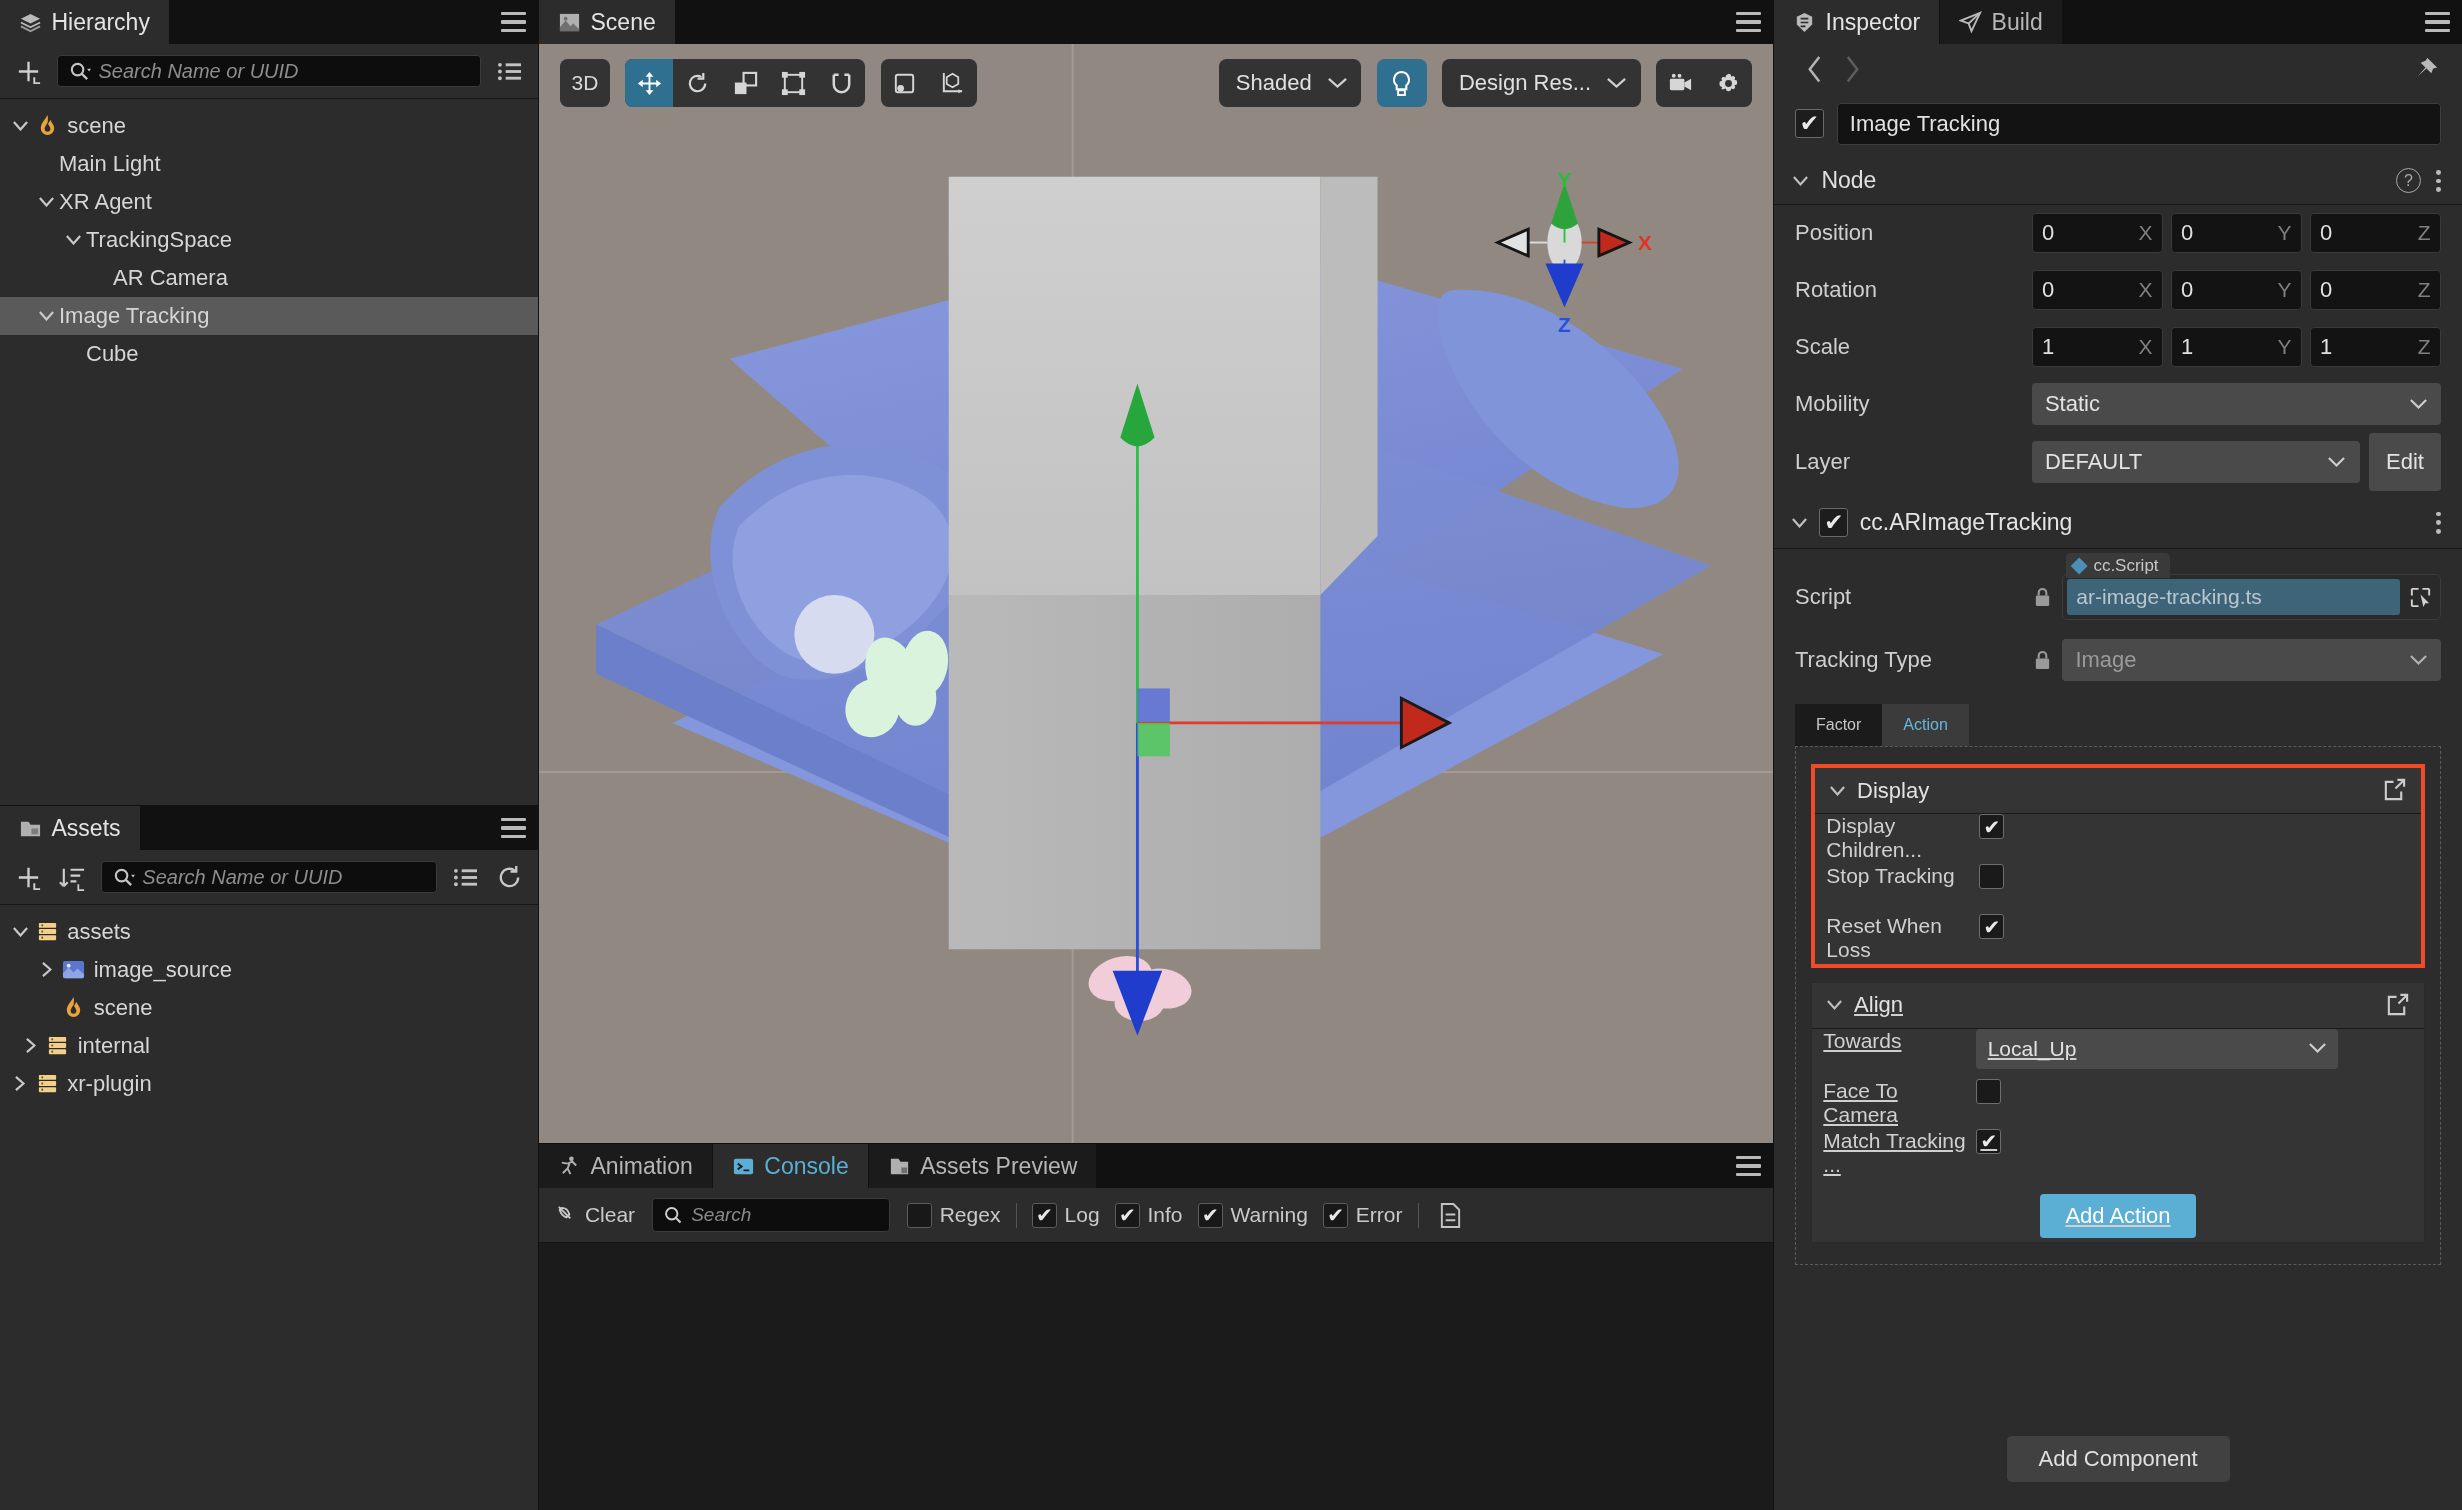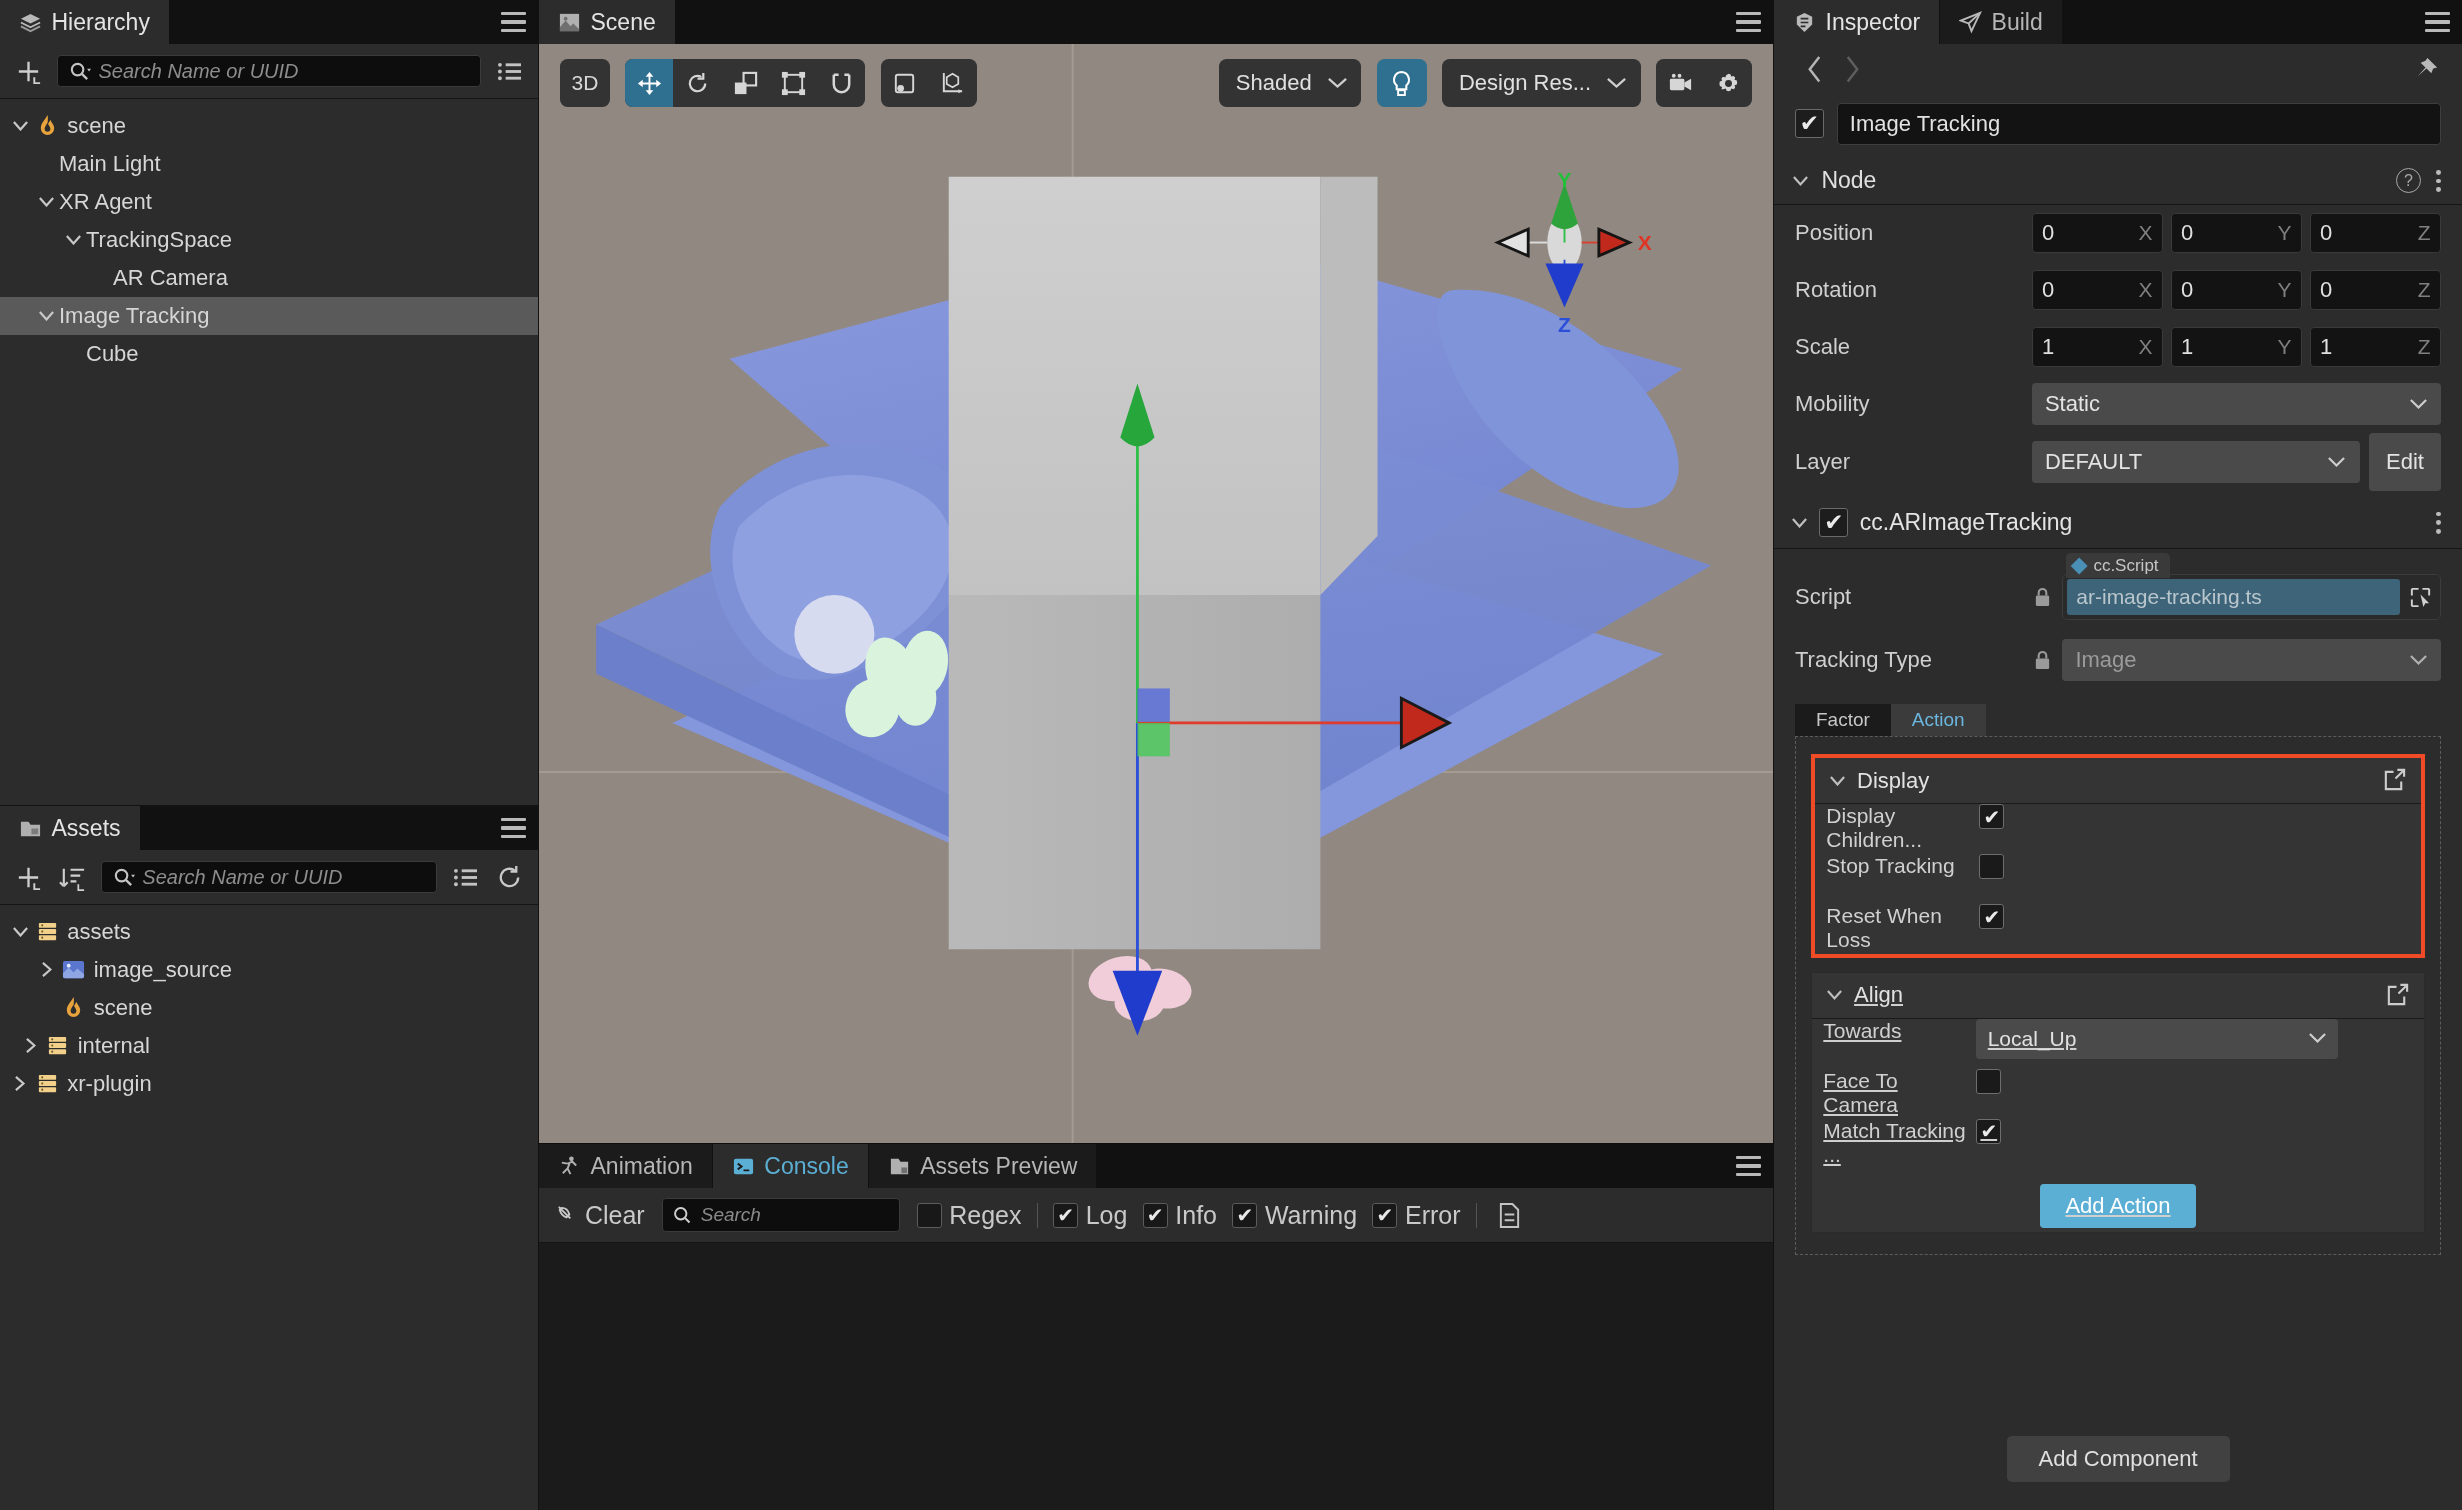--- a/index.html
+++ b/index.html
@@ -92,21 +92,21 @@
   .tb-light { width: 50px; height: 48px; background: #2f6f8f; border-radius: 7.6px; display:flex;align-items:center;justify-content:center;color:#fff;}
 
   .axis-gizmo { position: absolute; right: 113px; top: 124px; width: 191px; height: 172px; z-index: 5; }
 
   
   .console-pane { flex: 1; display: flex; flex-direction: column; background: #0ea5e9; border-top: 1.9px solid #0f0f0f; }
   .console-tools {
     height: 55px; display: flex; align-items: center; gap: 17px; padding: 0 15.3px;
     background: #2c2c2c; border-bottom: 1px solid #151515;
   }
-  .ctool { display: flex; align-items: center; gap: 7.6px; color: #c9c9c9; font-size: 25px; }
+  .ctool { display: flex; align-items: center; gap: 7.6px; color: #c9c9c9; font-size: 21px; }
   .console-search {
     width: 238px; height: 34px; background: #0d0d0d; border: 1px solid #3b3b3b; border-radius: 3.8px;
     display: flex; align-items: center; gap: 7.6px; padding: 0 9.5px;
   }
   .console-search input {
     flex: 1; background: transparent; border: none; outline: none; color: #d2d2d2;
     font-family: "Liberation Sans", sans-serif; font-size: 19px; font-style: italic;
   }
   .console-search input::placeholder { color: #8a8a8a; font-style: italic; }
   .vdiv { width: 1px; height: 25px; background: #555; }
@@ -188,21 +188,21 @@
     display: flex; align-items: center; padding: 3.8px; gap: 3.8px;
   }
   .script-value {
     flex: 1; height: 36px; background: #3e6479; border-radius: 2.9px; display: flex; align-items: center;
     padding: 0 9.5px; color: #b9c6cd; font-size: 21px;
   }
   .picker { width: 32px; display: flex; align-items: center; justify-content: center; color: #d0d0d0; }
 
   .tabsmall { display: flex; margin: 15.3px 0 0 21px; }
   .tabsmall .t {
-    height: 32px; padding: 0 21px; display: flex; align-items: center; font-size: 19px;
+    height: 42px; padding: 0 21px; display: flex; align-items: center; font-size: 16px;
     background: #1b1b1b; color: #c6c6c6;
   }
   .tabsmall .t.sel { background: #3b3b3b; color: #6ab6de; }
 
   .dashed-area {
     margin: 0 21px 0 21px; border: 1.9px dashed #5c5c5c; border-top: 1.9px dashed #5c5c5c;
     padding: 17px 15.3px 21px 15.3px; background: #2c2c2c;
   }
   .subpanel { background: #343434; border: 1px solid #2a2a2a; }
   .subpanel.highlight { border: 4.8px solid #f04a26; }

